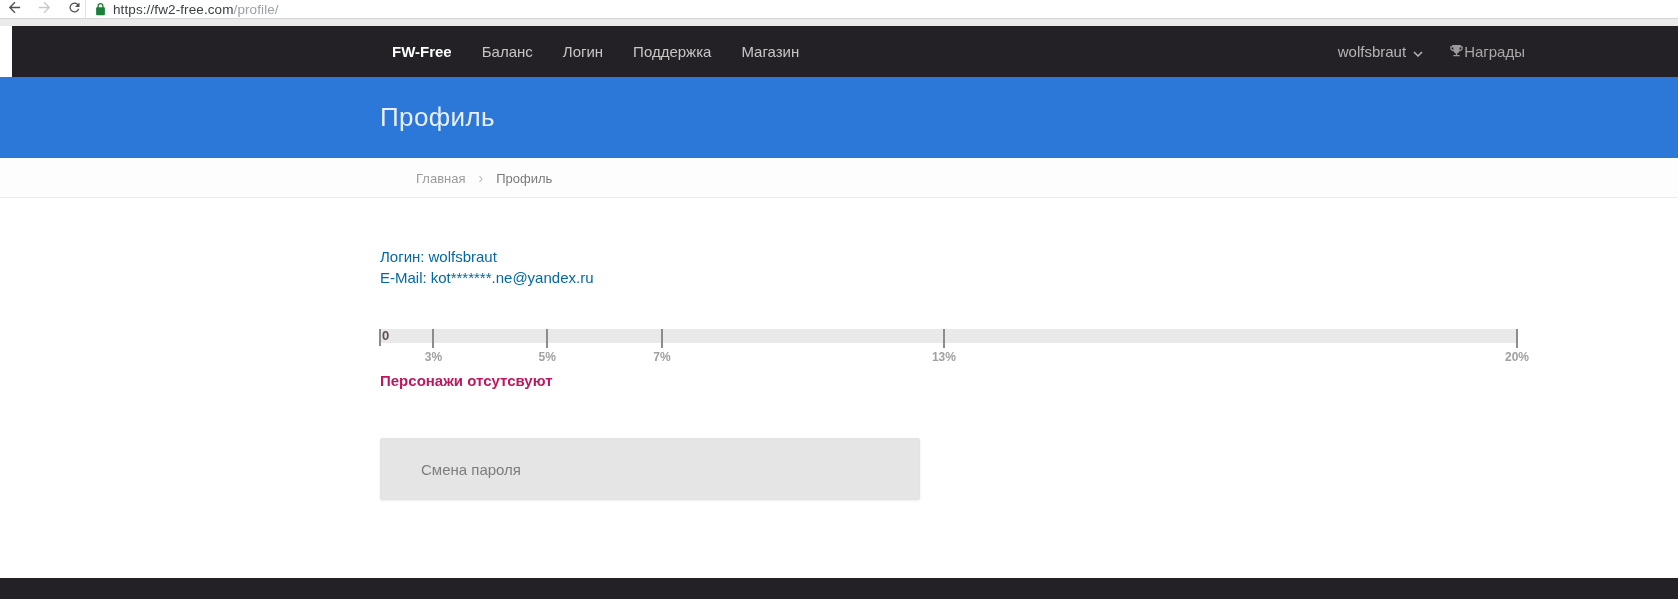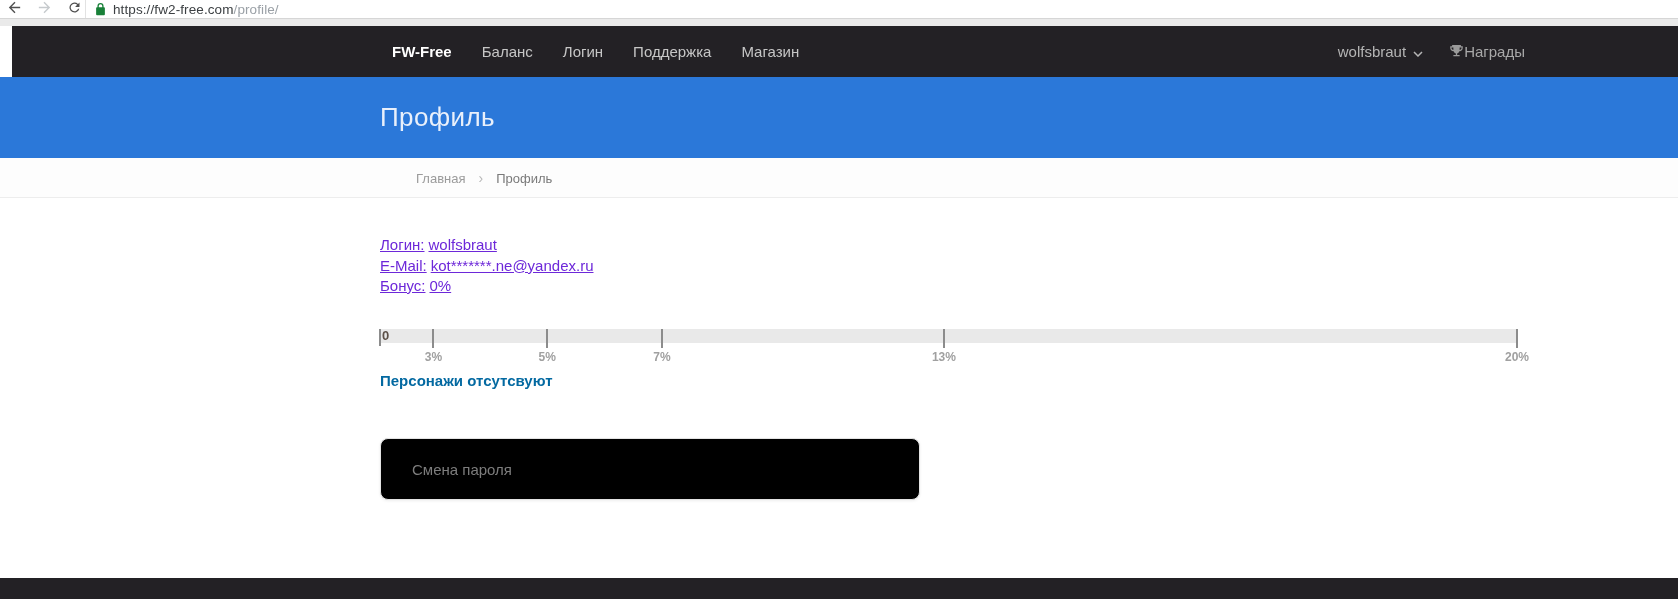--- a/index.html
+++ b/index.html
@@ -30,34 +30,34 @@
   .hero-title { position:absolute; left:380px; top:0; height:81px; display:flex; align-items:center; color:#e9f0fb; font-size:26px; font-weight:400; letter-spacing:.4px; }
 
   
   .crumbbar { position:absolute; top:158px; left:0; width:100%; height:40px; background:#fdfdfd; border-bottom:1px solid #ededed; }
   .crumbs { position:absolute; left:380px; top:0; height:40px; display:flex; align-items:center; gap:13px; font-size:13px;margin-left:36px; }
   .crumb-home { color:#9b9b9b; cursor:pointer; }
   .crumb-sep { color:#b8b8b8; font-size:14px; }
   .crumb-cur { color:#7a7a7a; }
 
   
-  .profile-info { position:absolute; left:380px; top:235px; font-size:15px; line-height:20.5px; color:#6d28d9;text-decoration:underline; }
+  .profile-info { position:absolute; left:380px; top:247px; font-size:15px; line-height:20.5px; color:#0369a1; }
   .pline .lbl { margin-right:4px; }
 
   
   .bonus-bar { position:absolute; left:380px; top:329px; width:1137px; height:14px; background:#e9e9e9; }
   .bar-value { position:absolute; left:2px; top:0; font-size:13px; font-weight:700; color:#5d5148; line-height:14px; }
   .tick { position:absolute; top:0; width:0; }
   .tick-line { position:absolute; left:-1px; top:0; width:2px; height:19px; background:#8c8c8c; }
   .tick-label { position:absolute; top:21px; left:0; transform:translateX(-50%); font-size:12px; font-weight:700; color:#a0a0a0; white-space:nowrap; }
   .tick-zero .tick-line { height:17px; }
 
   
-  .characters-empty { position:absolute; left:380px; top:372px; font-size:15px; font-weight:700; color:#0369a1; }
-  .password-card { position:absolute; left:380px; top:438px; width:540px; height:62px; background:#000000; border:1px solid #e3e3e3; border-radius:8px; box-shadow:0 1px 3px rgba(0,0,0,.07); display:flex; align-items:center; padding-left:31px; font-size:15px; color:#7d7d7d; cursor:pointer; }
+  .characters-empty { position:absolute; left:380px; top:372px; font-size:15px; font-weight:700; color:#be185d; }
+  .password-card { position:absolute; left:380px; top:438px; width:540px; height:62px; background:#e5e5e5; border:1px solid #e3e3e3; border-radius:2px; box-shadow:0 1px 3px rgba(0,0,0,.07); display:flex; align-items:center; padding-left:40px; font-size:15px; color:#7d7d7d; cursor:pointer; }
 
   
   .footer { position:absolute; top:578px; left:0; width:100%; height:21px; background:#232125; }
 </style>
 </head>
 <body>
 
 <div class="chrome">
   <div class="chrome-btn btn-back">
     <span><svg width="17" height="17" viewBox="0 0 24 24">
@@ -117,21 +117,20 @@
   <div class="crumbs">
     <span class="crumb-home">Главная</span>
     <span class="crumb-sep">›</span>
     <span class="crumb-cur">Профиль</span>
   </div>
 </div>
 
 <div class="profile-info">
   <div class="pline"><span class="lbl">Логин:</span><span>wolfsbraut</span></div>
   <div class="pline"><span class="lbl">E-Mail:</span><span>kot*******.ne@yandex.ru</span></div>
-  <div class="pline"><span class="lbl">Бонус:</span><span>0%</span></div>
 </div>
 
 <div class="bonus-bar">
   <span class="bar-value">0</span>
   <div class="tick tick-zero" style="left:0%">
       <div class="tick-line"></div>
     </div>
   <div class="tick" style="left: 4.7%;">
       <div class="tick-line"></div>
       <div class="tick-label">3%</div>

